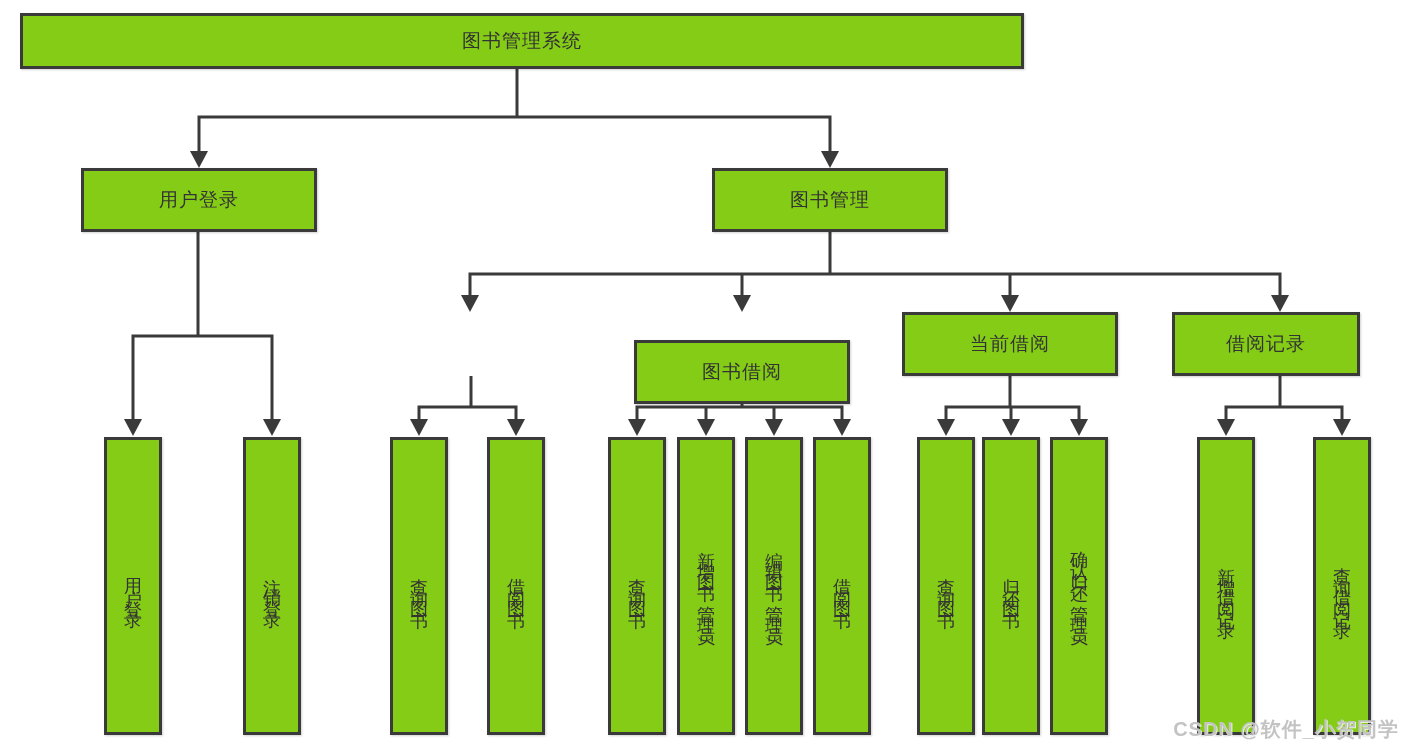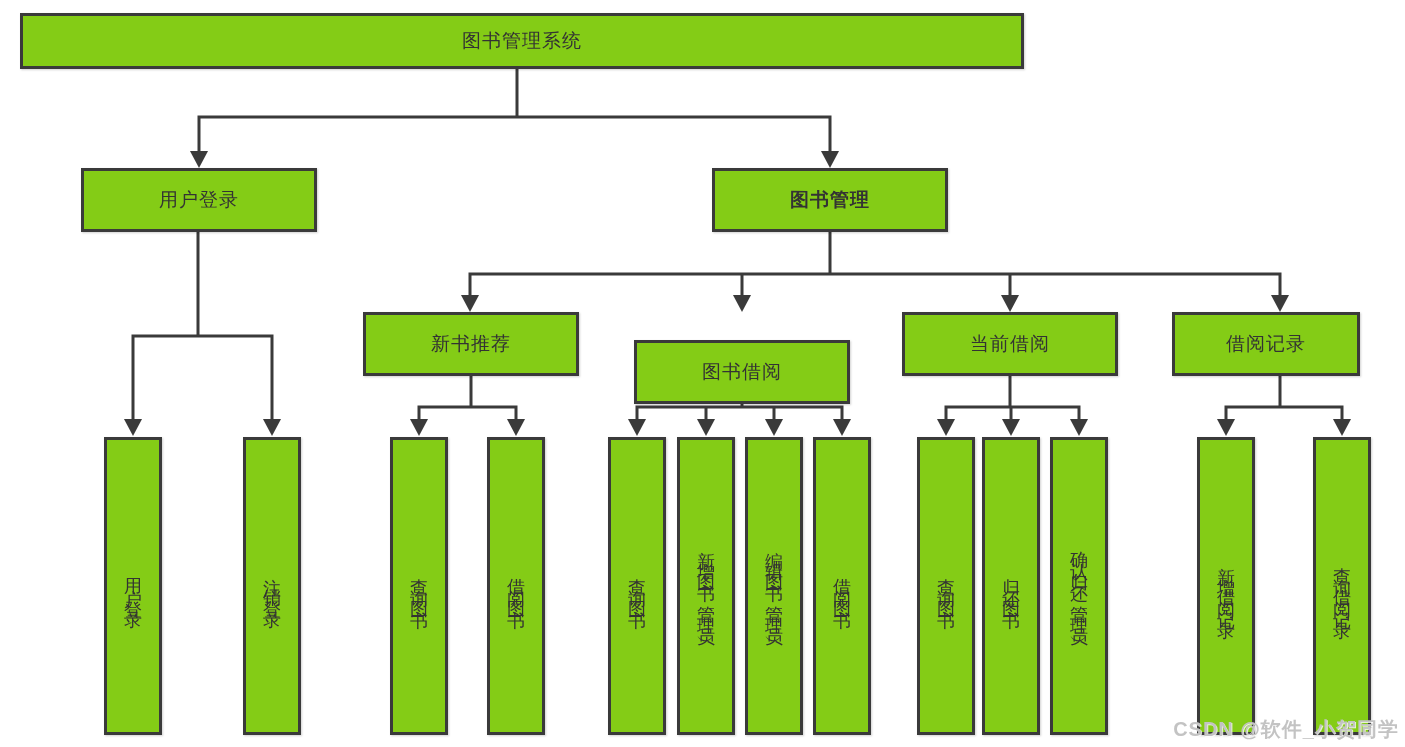--- a/index.html
+++ b/index.html
@@ -87,27 +87,24 @@
     </g>
   </svg>
 
   <div class="box root" style="left:20px; top:13px; width:1004px;">
     <span>图书管理系统</span>
   </div>
 
   <div class="box h" style="left:81px; top:168px; width:236px;">
     <span>用户登录</span>
   </div>
-  <div class="box h" style="left:712px; top:168px; width:236px;font-weight:bold;">
+  <div class="box h" style="left:712px; top:168px; width:236px;">
     <span>图书管理</span>
   </div>
 
-  <div class="box h" style="left:363px; top:312px; width:216px;">
-    <span>新书推荐</span>
-  </div>
   <div class="box h" style="left:634px; top:312px; width:216px;margin-top:28px;">
     <span>图书借阅</span>
   </div>
   <div class="box h" style="left:902px; top:312px; width:216px;">
     <span>当前借阅</span>
   </div>
   <div class="box h" style="left:1172px; top:312px; width:188px;">
     <span>借阅记录</span>
   </div>
 

